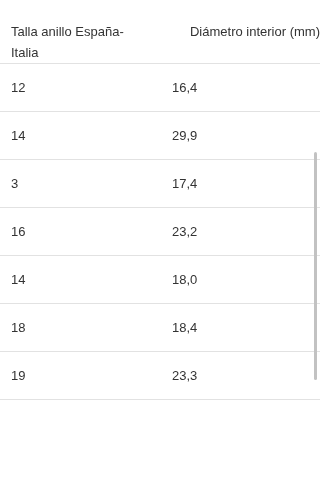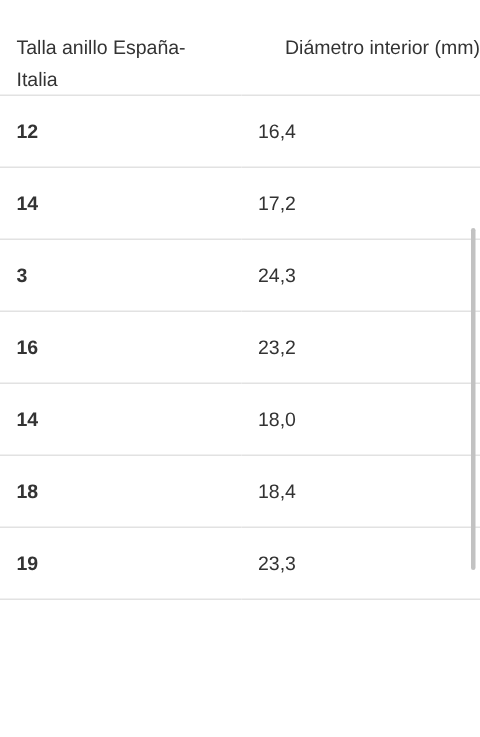--- a/index.html
+++ b/index.html
@@ -62,21 +62,21 @@
   .size-table thead th.th-diam .cell-inner  { padding-left: 11px; text-align: right; }
 
   
   .size-table tbody td {
     height: 47px;
     font-size: 13px;
     line-height: 47px;
     color: #333333;
     border-bottom: 1px solid #e2e2e2;
   }
-  .size-table tbody td.td-size { padding-left: 11px; font-weight: bold; }
+  .size-table tbody td.td-size { padding-left: 11px; }
   .size-table tbody td.td-diam { padding-left: 11px; }
 
   
   .scrollbar-track {
     position: absolute;
     top: 0;
     right: 2px;
     width: 4px;
     height: 491px;
     background: transparent;
@@ -109,25 +109,25 @@
         </th>
       </tr>
     </thead>
     <tbody>
       <tr>
         <td class="td-size">12</td>
         <td class="td-diam">16,4</td>
       </tr>
       <tr>
         <td class="td-size">14</td>
-        <td class="td-diam">17,2</td>
+        <td class="td-diam">29,9</td>
       </tr>
       <tr>
         <td class="td-size">3</td>
-        <td class="td-diam">24,3</td>
+        <td class="td-diam">17,4</td>
       </tr>
       <tr>
         <td class="td-size">16</td>
         <td class="td-diam">23,2</td>
       </tr>
       <tr>
         <td class="td-size">14</td>
         <td class="td-diam">18,0</td>
       </tr>
       <tr>

